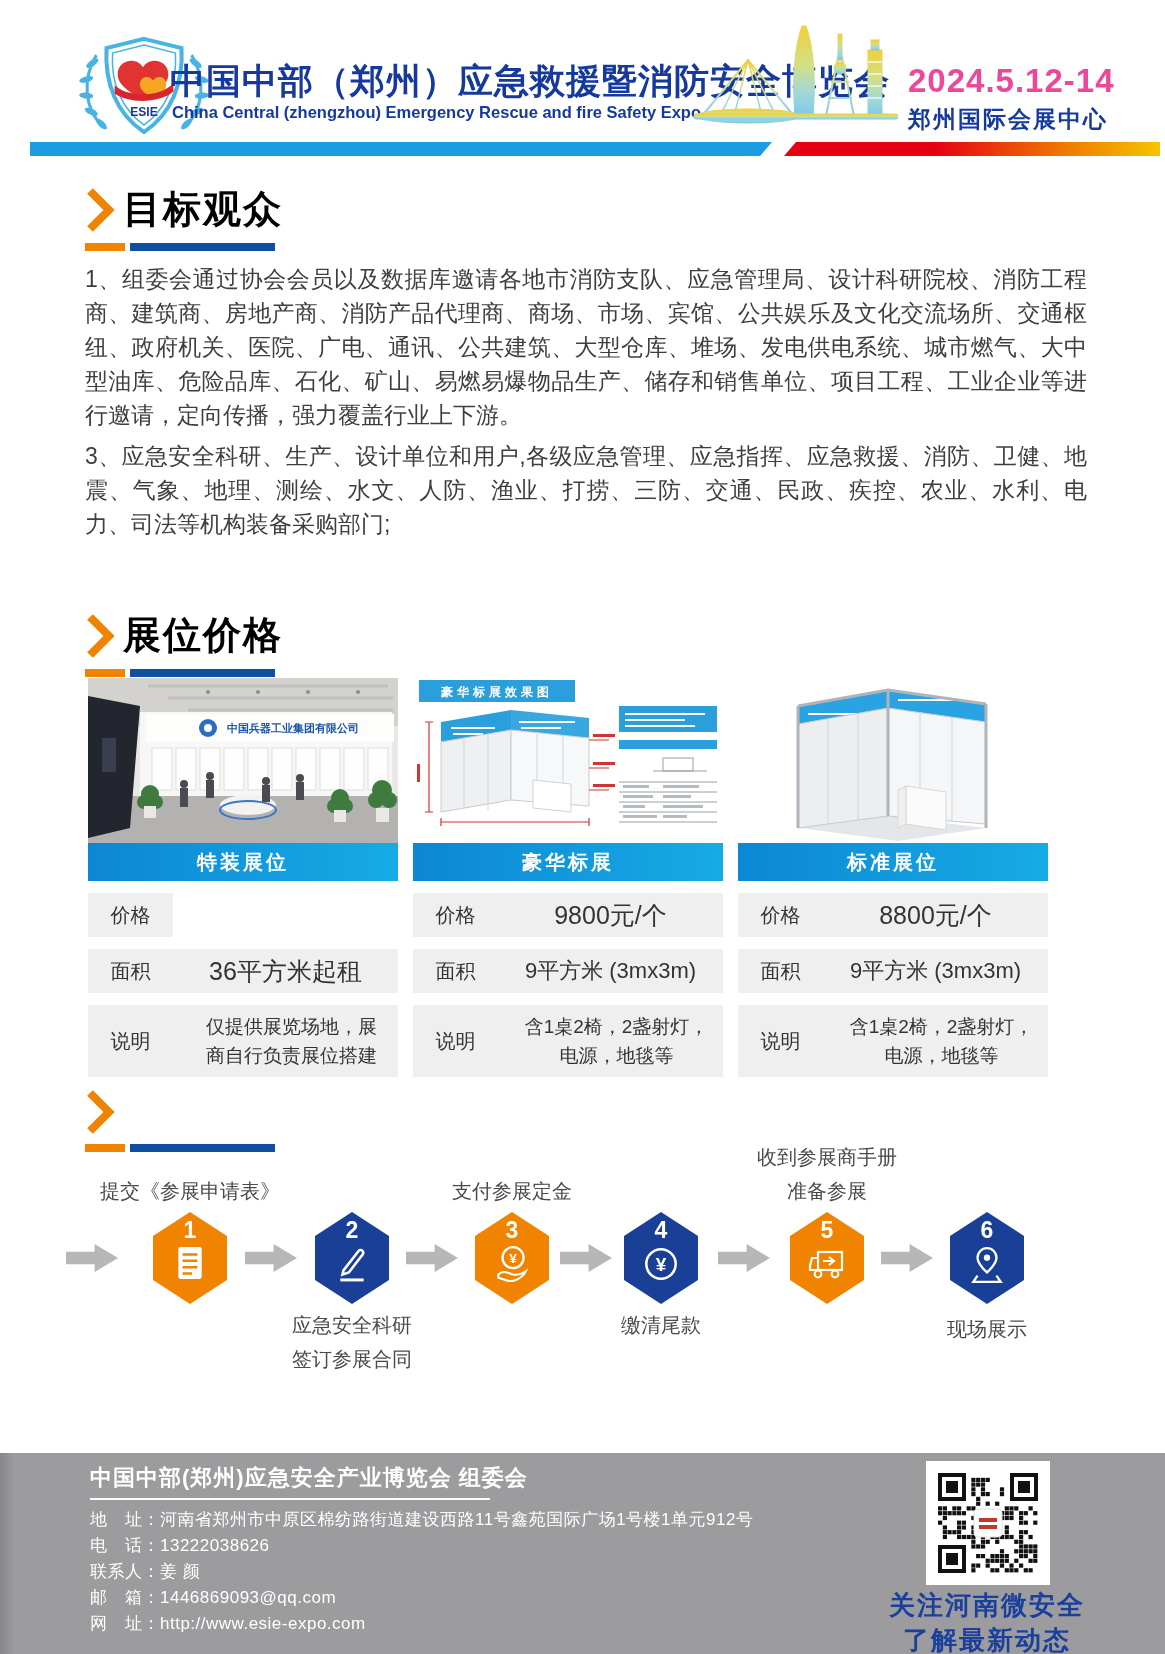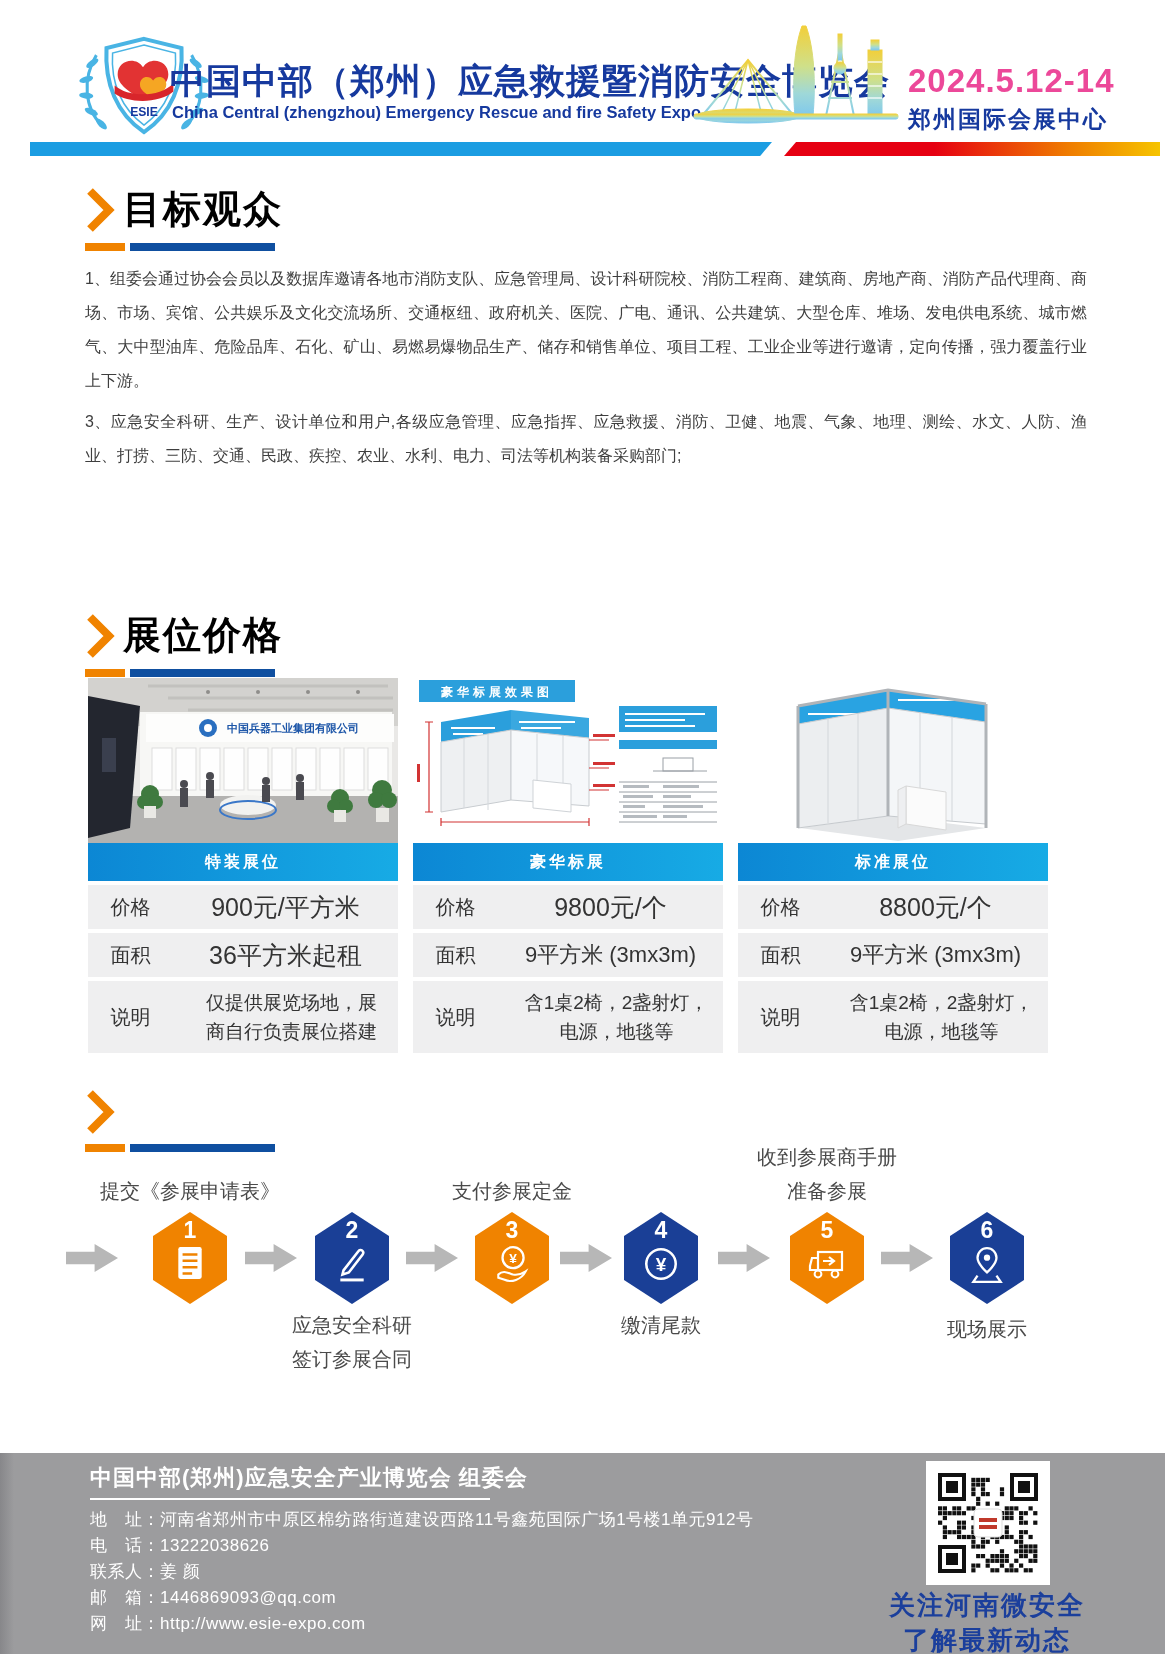--- a/index.html
+++ b/index.html
@@ -19,27 +19,27 @@
             clip-path:polygon(3.2% 0,100% 0,100% 100%,0 100%);}
   
   .sec-head{position:absolute;left:85px;}
   .sec-row{display:flex;align-items:center;gap:8px;}
   .sec-row h2{margin:0;font-size:38px;font-weight:bold;color:#000000;letter-spacing:2px;}
   .sec-underline{margin-top:8px;display:flex;gap:5px;}
   .u-orange{width:40px;height:8px;background:#f08300;}
   .u-blue{width:145px;height:8px;background:#0f4fa0;}
   
   .aud{position:absolute;left:85px;top:262px;width:1002px;}
-  .aud p{margin:0 0 7px 0;font-size:16px;line-height:34px;color:#3e3e3e;text-align:justify;}
+  .aud p{margin:0 0 7px 0;font-size:23px;line-height:34px;color:#3e3e3e;text-align:justify;}
   
   .booth-col{position:absolute;top:678px;width:310px;}
   .booth-img{height:165px;position:relative;overflow:hidden;background:#a21caf;}
-  .booth-head{height:38px;background:linear-gradient(90deg,#0c87d4,#17abe5);color:#fff;font-size:16px;
+  .booth-head{height:38px;background:linear-gradient(90deg,#0c87d4,#17abe5);color:#fff;font-size:20px;
               font-weight:bold;display:flex;align-items:center;justify-content:center;letter-spacing:3px;}
-  .booth-row{display:flex;margin-top:4px;}
+  .booth-row{display:flex;margin-top:12px;}
   .h44{height:44px;} .h72{height:72px;}
   .cell-label{width:85px;background:#efeff0;display:flex;align-items:center;justify-content:center;
               font-size:20px;color:#333;}
   .cell-value{flex:1;background:#efeff0;display:flex;align-items:center;justify-content:center;
               font-size:22px;color:#333;}
   .big{font-size:25px;}
   .desc-value{justify-content:flex-start;text-align:center;padding:0 12px 0 24px;font-size:19px;line-height:29px;}
   
   .flow-label{position:absolute;transform:translateX(-50%);font-size:20px;color:#4a4a4a;white-space:nowrap;}
   .hex{position:absolute;width:74px;height:92px;top:1212px;
@@ -210,21 +210,20 @@
         <g fill="#e9e8e4">
             <rect x="56" y="128" width="12" height="12"></rect>
             <rect x="246" y="132" width="12" height="12"></rect>
             <rect x="288" y="130" width="13" height="14"></rect>
           </g>
       </svg>
     </div>
     <div class="booth-head">特装展位</div>
     <div class="booth-row h44">
       <div class="cell-label">价格</div>
-      <div class="cell-value big">900元/平方米</div>
     </div>
     <div class="booth-row h44">
       <div class="cell-label">面积</div>
       <div class="cell-value big">36平方米起租</div>
     </div>
     <div class="booth-row h72">
       <div class="cell-label">说明</div>
       <div class="cell-value desc-value">仅提供展览场地，展商自行负责展位搭建</div>
     </div>
   </div>

